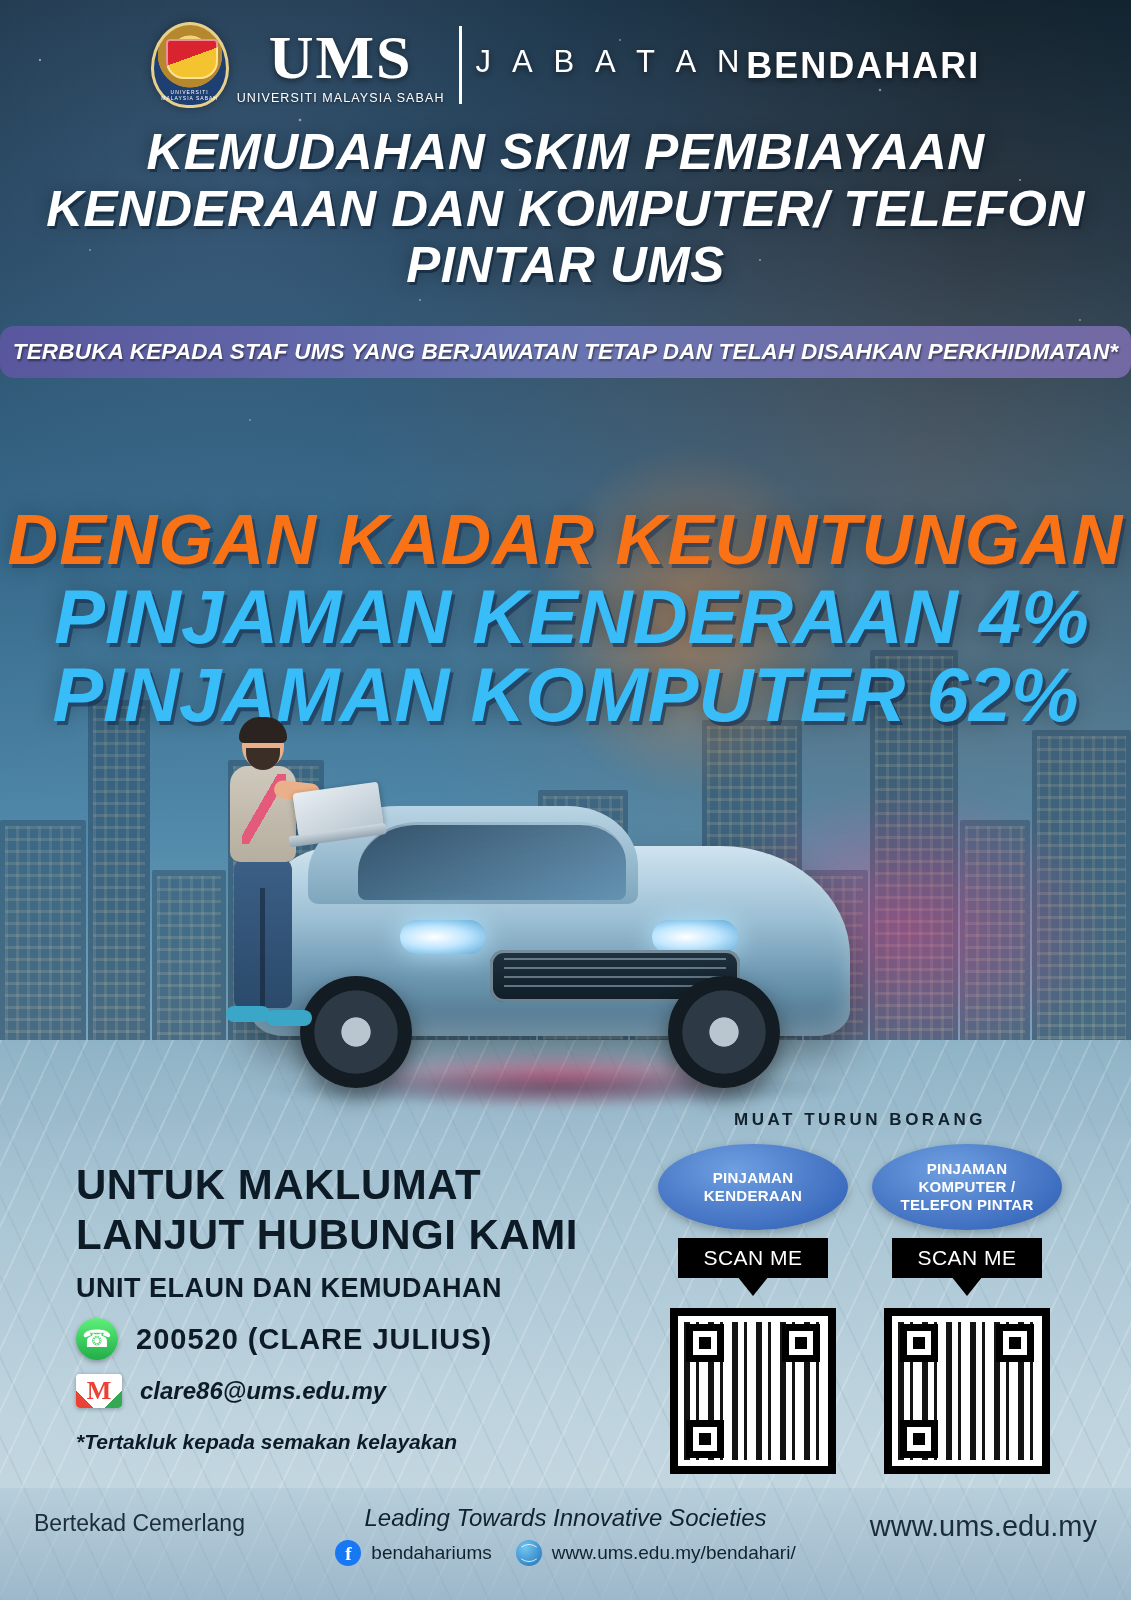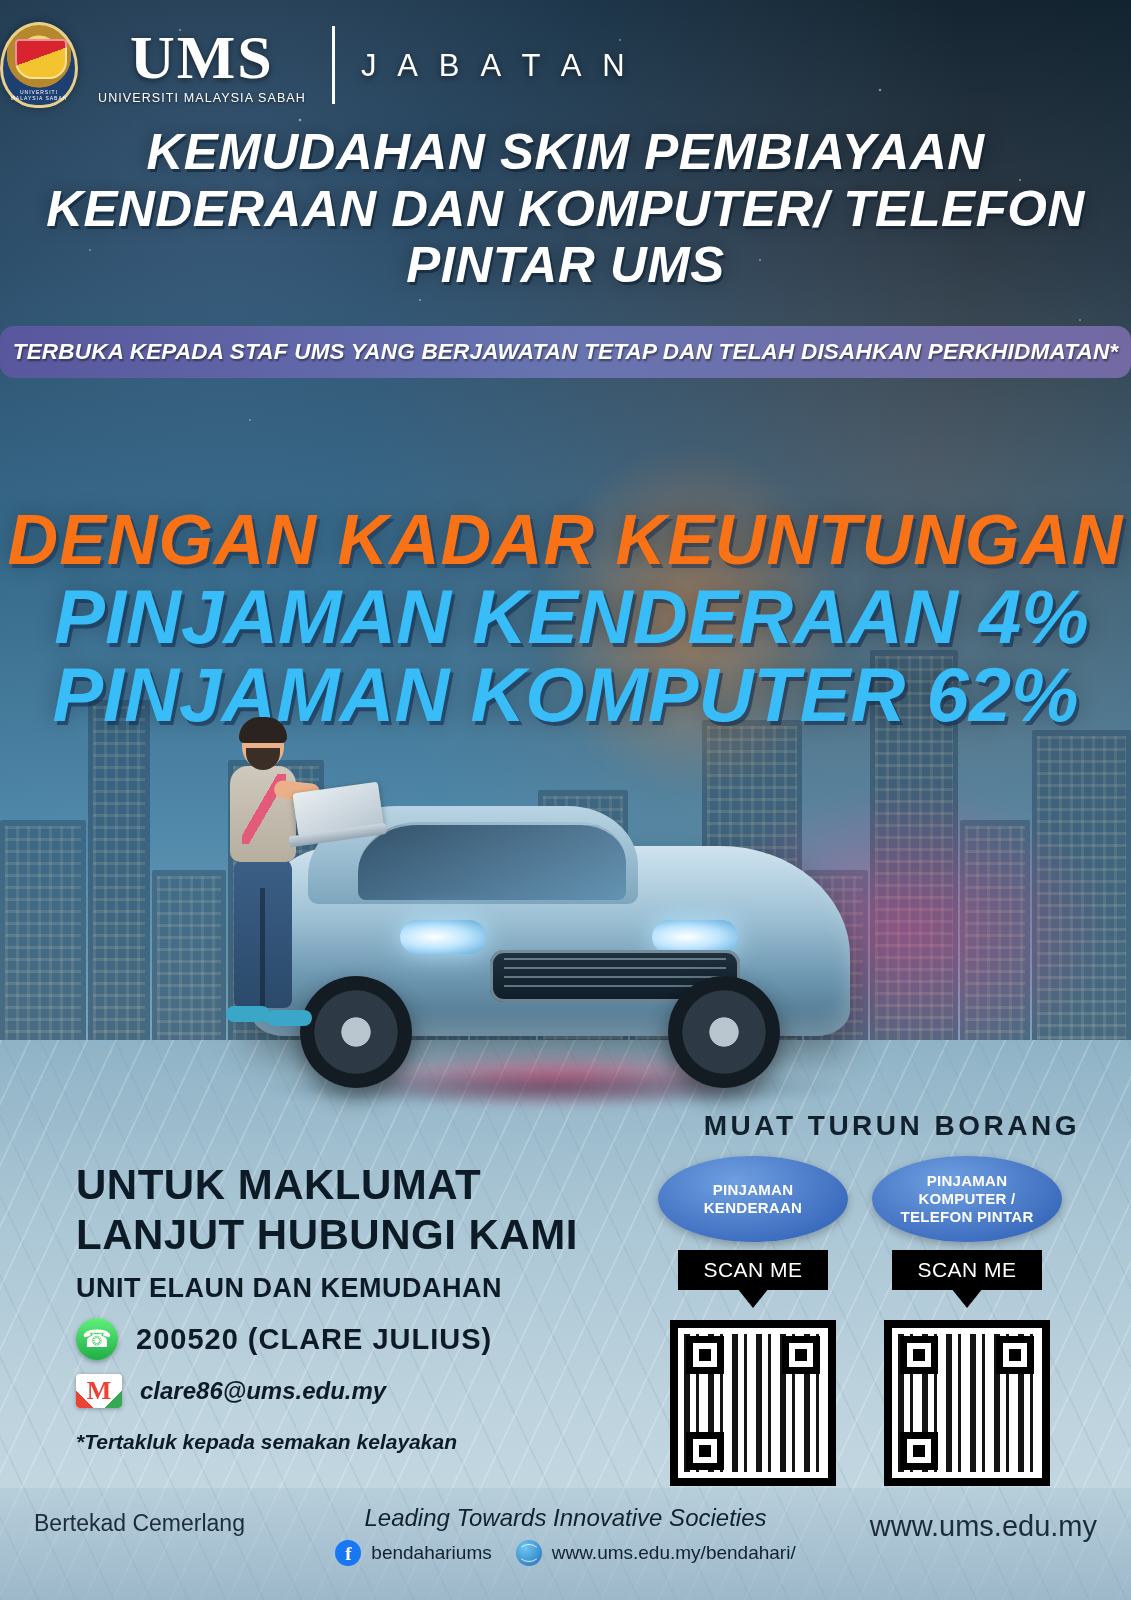--- a/index.html
+++ b/index.html
@@ -69,21 +69,21 @@
   .ground::before{
     content:""; position:absolute; inset:0;
     background-image:
       repeating-linear-gradient(115deg, rgba(255,255,255,0.18) 0 2px, rgba(255,255,255,0) 2px 26px),
       repeating-linear-gradient(65deg, rgba(120,150,170,0.14) 0 2px, rgba(255,255,255,0) 2px 34px);
   }
 
   
   .header { position:absolute; left:0; top:0; width:1131px; height:330px; }
   .logo-row {
-    display:flex; align-items:center; justify-content:flex-start; gap:20px;
+    display:flex; align-items:center; justify-content:center; gap:8px;
     padding-top: 22px;
   }
   .crest {
     width: 78px; height: 86px;
     background: radial-gradient(circle at 50% 38%, #f3d37a 0 32%, #b5882d 33% 52%, #1d3f72 53% 100%);
     border: 3px solid #e8d08a;
     border-radius: 50% 50% 46% 46% / 54% 54% 46% 46%;
     position: relative;
     box-shadow: 0 0 10px rgba(0,0,0,0.35);
   }
@@ -266,21 +266,21 @@
     display:flex; align-items:center; justify-content:center;
     color:#ea4335; font-weight:700; font-size:26px; font-family:"Liberation Serif",serif;
   }
   .phone-txt { font-size: 29px; font-weight: 700; letter-spacing: 1px; }
   .email-txt { font-size: 24px; font-weight: 700; font-style: italic; }
   .note { margin-top: 22px; font-size: 21px; font-style: italic; font-weight: 700; }
 
   
   .qr-area { position:absolute; left: 640px; top: 1110px; width: 440px; }
   .qr-heading {
-    text-align:right; font-size: 28px; font-weight: 700; letter-spacing: 3.5px; color:#12212e;
+    text-align:center; font-size: 17px; font-weight: 700; letter-spacing: 3.5px; color:#12212e;
   }
   .qr-cols { display:flex; gap: 24px; margin-top: 14px; justify-content:center; }
   .qr-col { width: 190px; display:flex; flex-direction:column; align-items:center; }
   .bubble {
     width: 190px; height: 86px; border-radius: 50%;
     background: radial-gradient(ellipse at 40% 30%, #6f9fe0, #3f6fc0 70%, #2d5bad 100%);
     display:flex; align-items:center; justify-content:center; text-align:center;
     color:#ffffff; font-size: 15px; font-weight: 700; letter-spacing: 0.3px; line-height:1.2;
     box-shadow: 0 3px 8px rgba(0,0,0,0.25);
     padding: 0 12px;
@@ -375,20 +375,21 @@
       <div class="crest">
         <div class="crest-text">UNIVERSITI MALAYSIA SABAH</div>
       </div>
       <div class="ums-block">
         <div class="ums-word">UMS</div>
         <div class="ums-sub">UNIVERSITI MALAYSIA SABAH</div>
       </div>
       <div class="divider-v"></div>
       <div class="jabatan">
         <div class="l1">J A B A T A N</div>
+        <div class="l2">BENDAHARI</div>
       </div>
     </div>
 
     <div class="main-title">KEMUDAHAN SKIM PEMBIAYAAN KENDERAAN DAN KOMPUTER/ TELEFON PINTAR UMS</div>
   </div>
 
   <div class="subtitle-bar">
     <div class="txt">TERBUKA KEPADA STAF UMS YANG BERJAWATAN TETAP DAN TELAH DISAHKAN PERKHIDMATAN*</div>
   </div>
 

